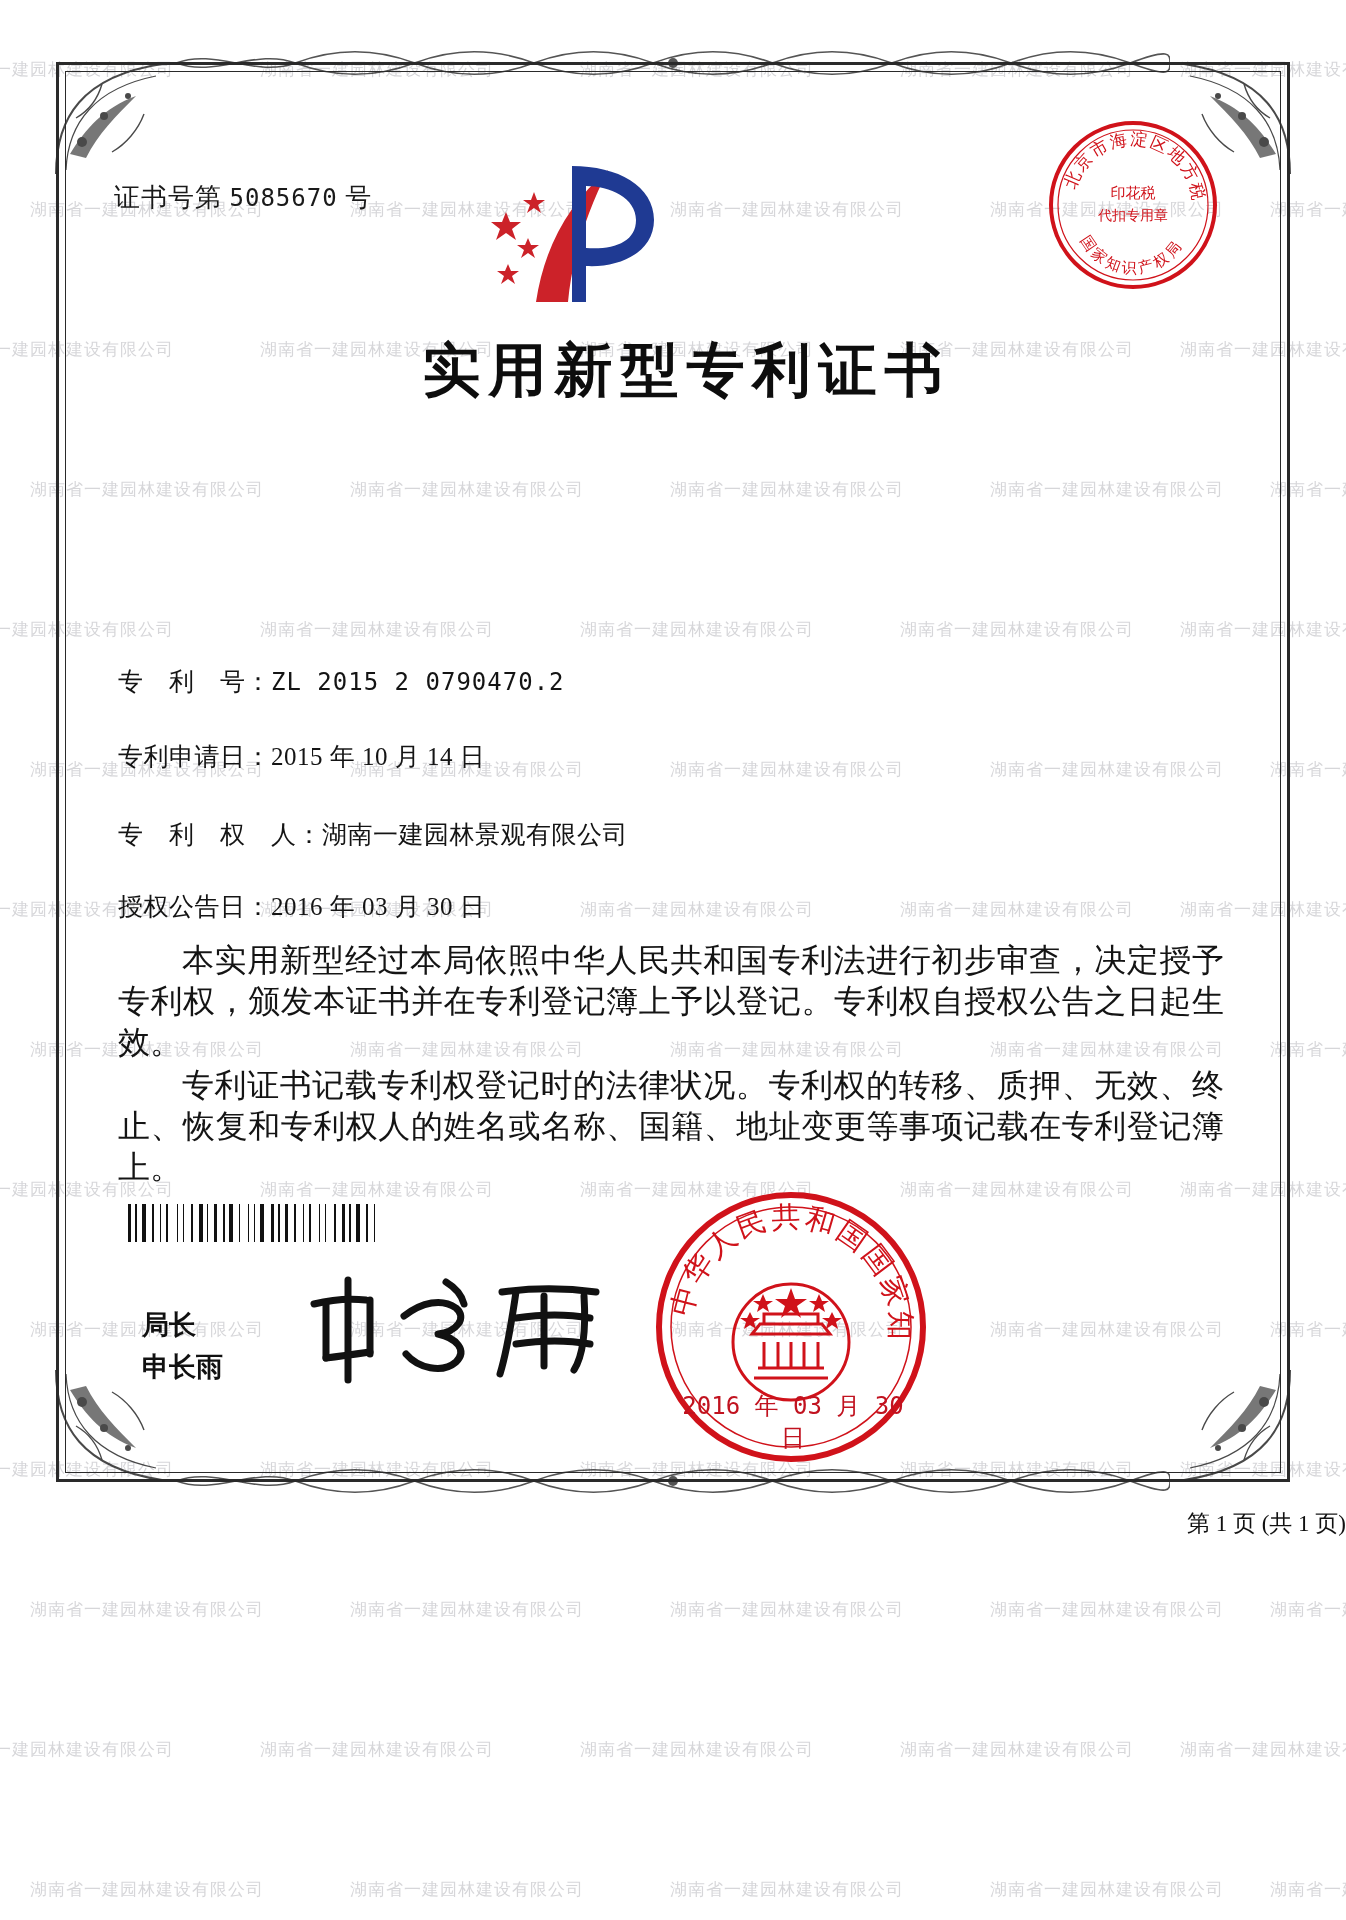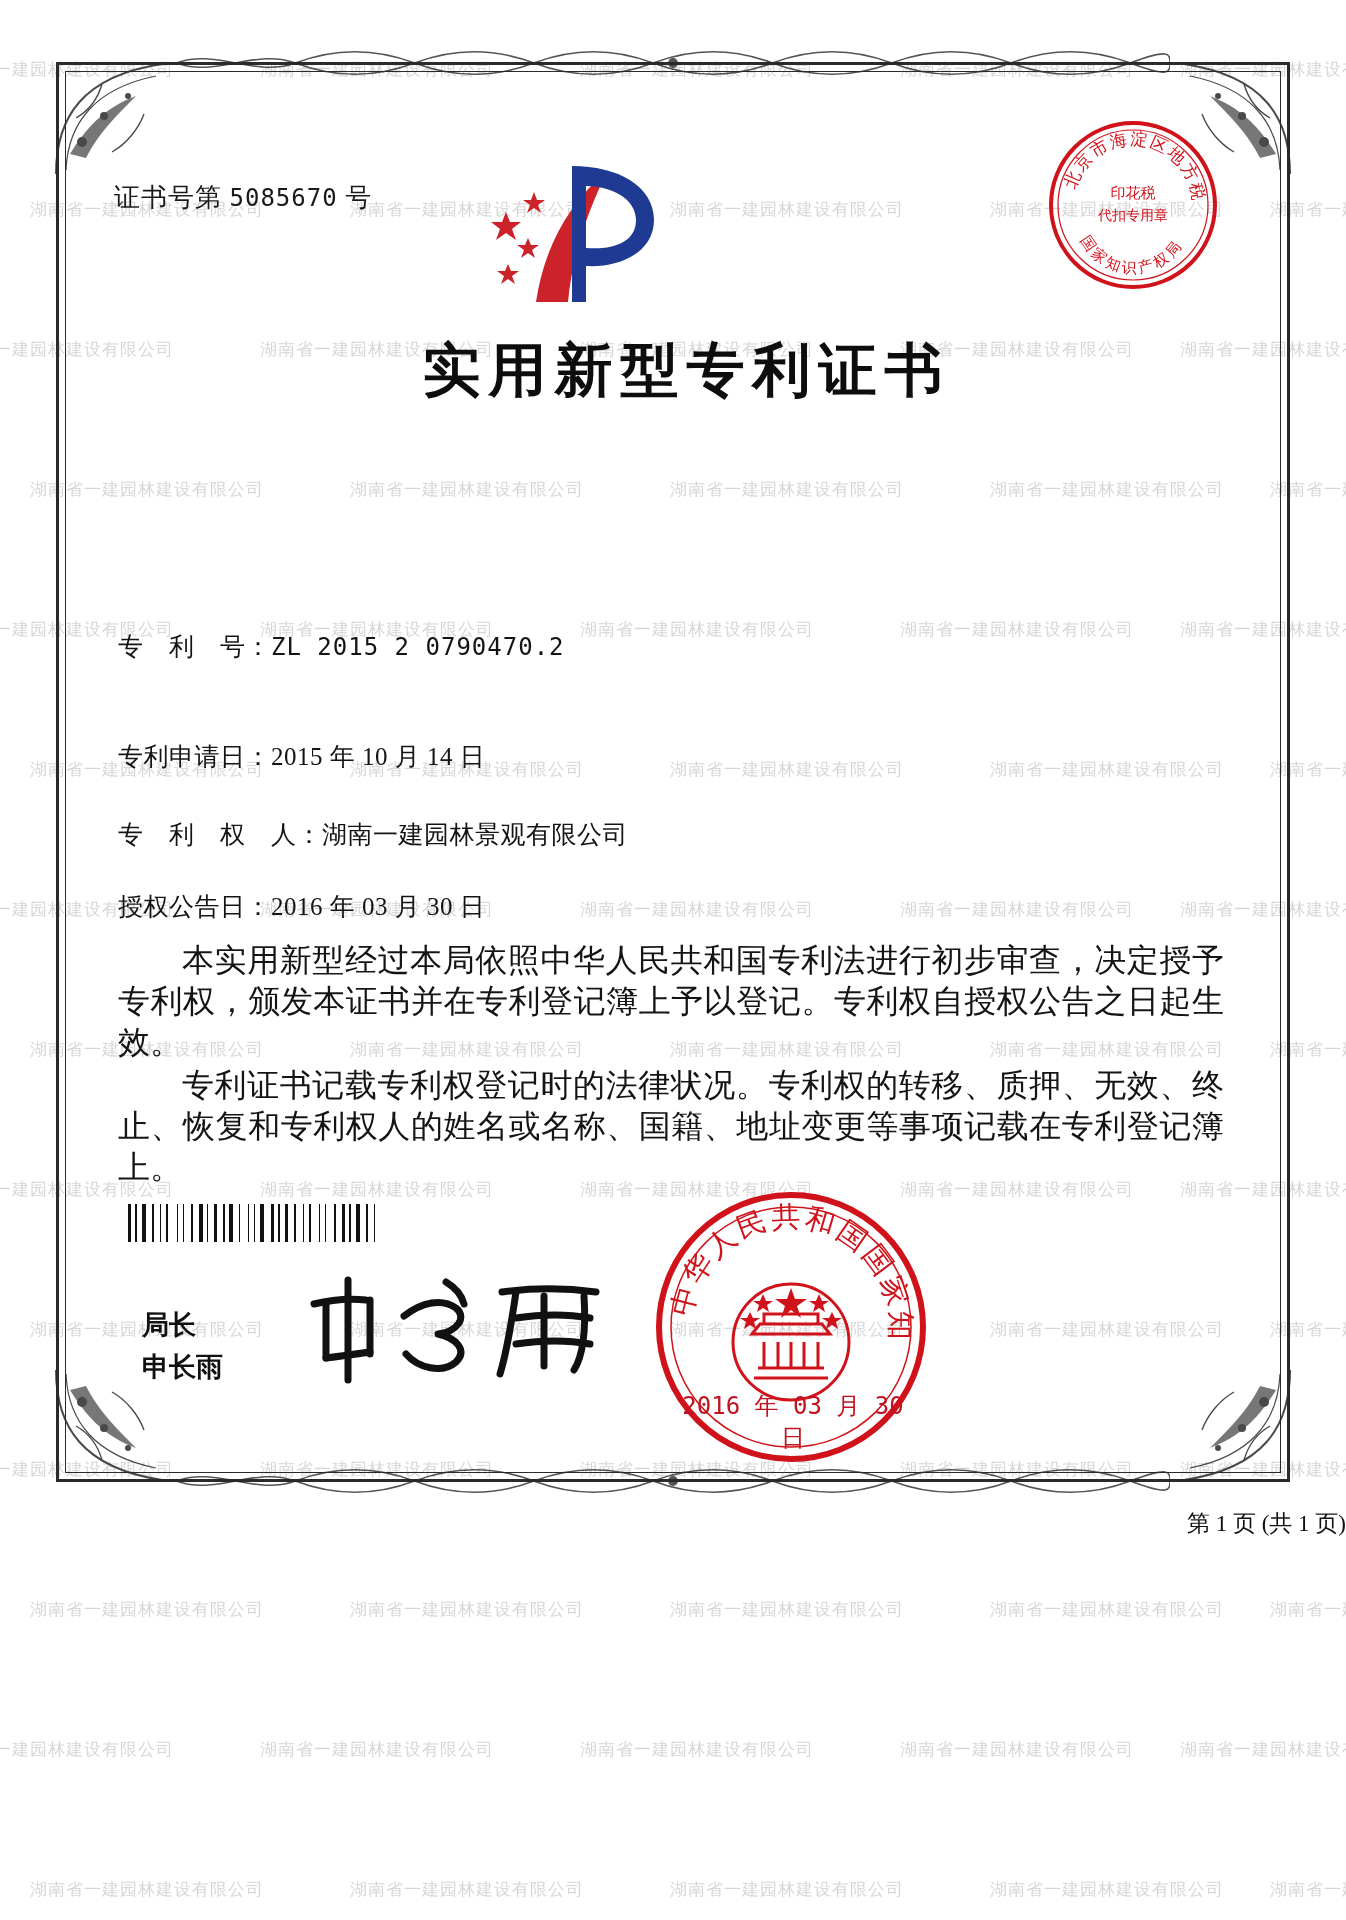--- a/index.html
+++ b/index.html
@@ -138,21 +138,21 @@
     color: #141414;
     letter-spacing: 0.5px;
     white-space: nowrap;
   }
   .field .lbl { display: inline; }
   .field .val { display: inline; }
   .mono { font-family: "DejaVu Sans Mono", monospace; font-size: 24px; letter-spacing: 1px;}
 
   #f-name   { top: 420px; }
   #f-inventor { top: 508px; }
-  #f-patentno { top: 568px; }
+  #f-patentno { top: 603px; }
   #f-appdate  { top: 678px; }
   #f-owner    { top: 756px; }
   #f-grantdate{ top: 828px; }
 
   #body-text {
     position: absolute;
     left: 62px;
     right: 66px;
     top: 878px;
     font-size: 32px;

